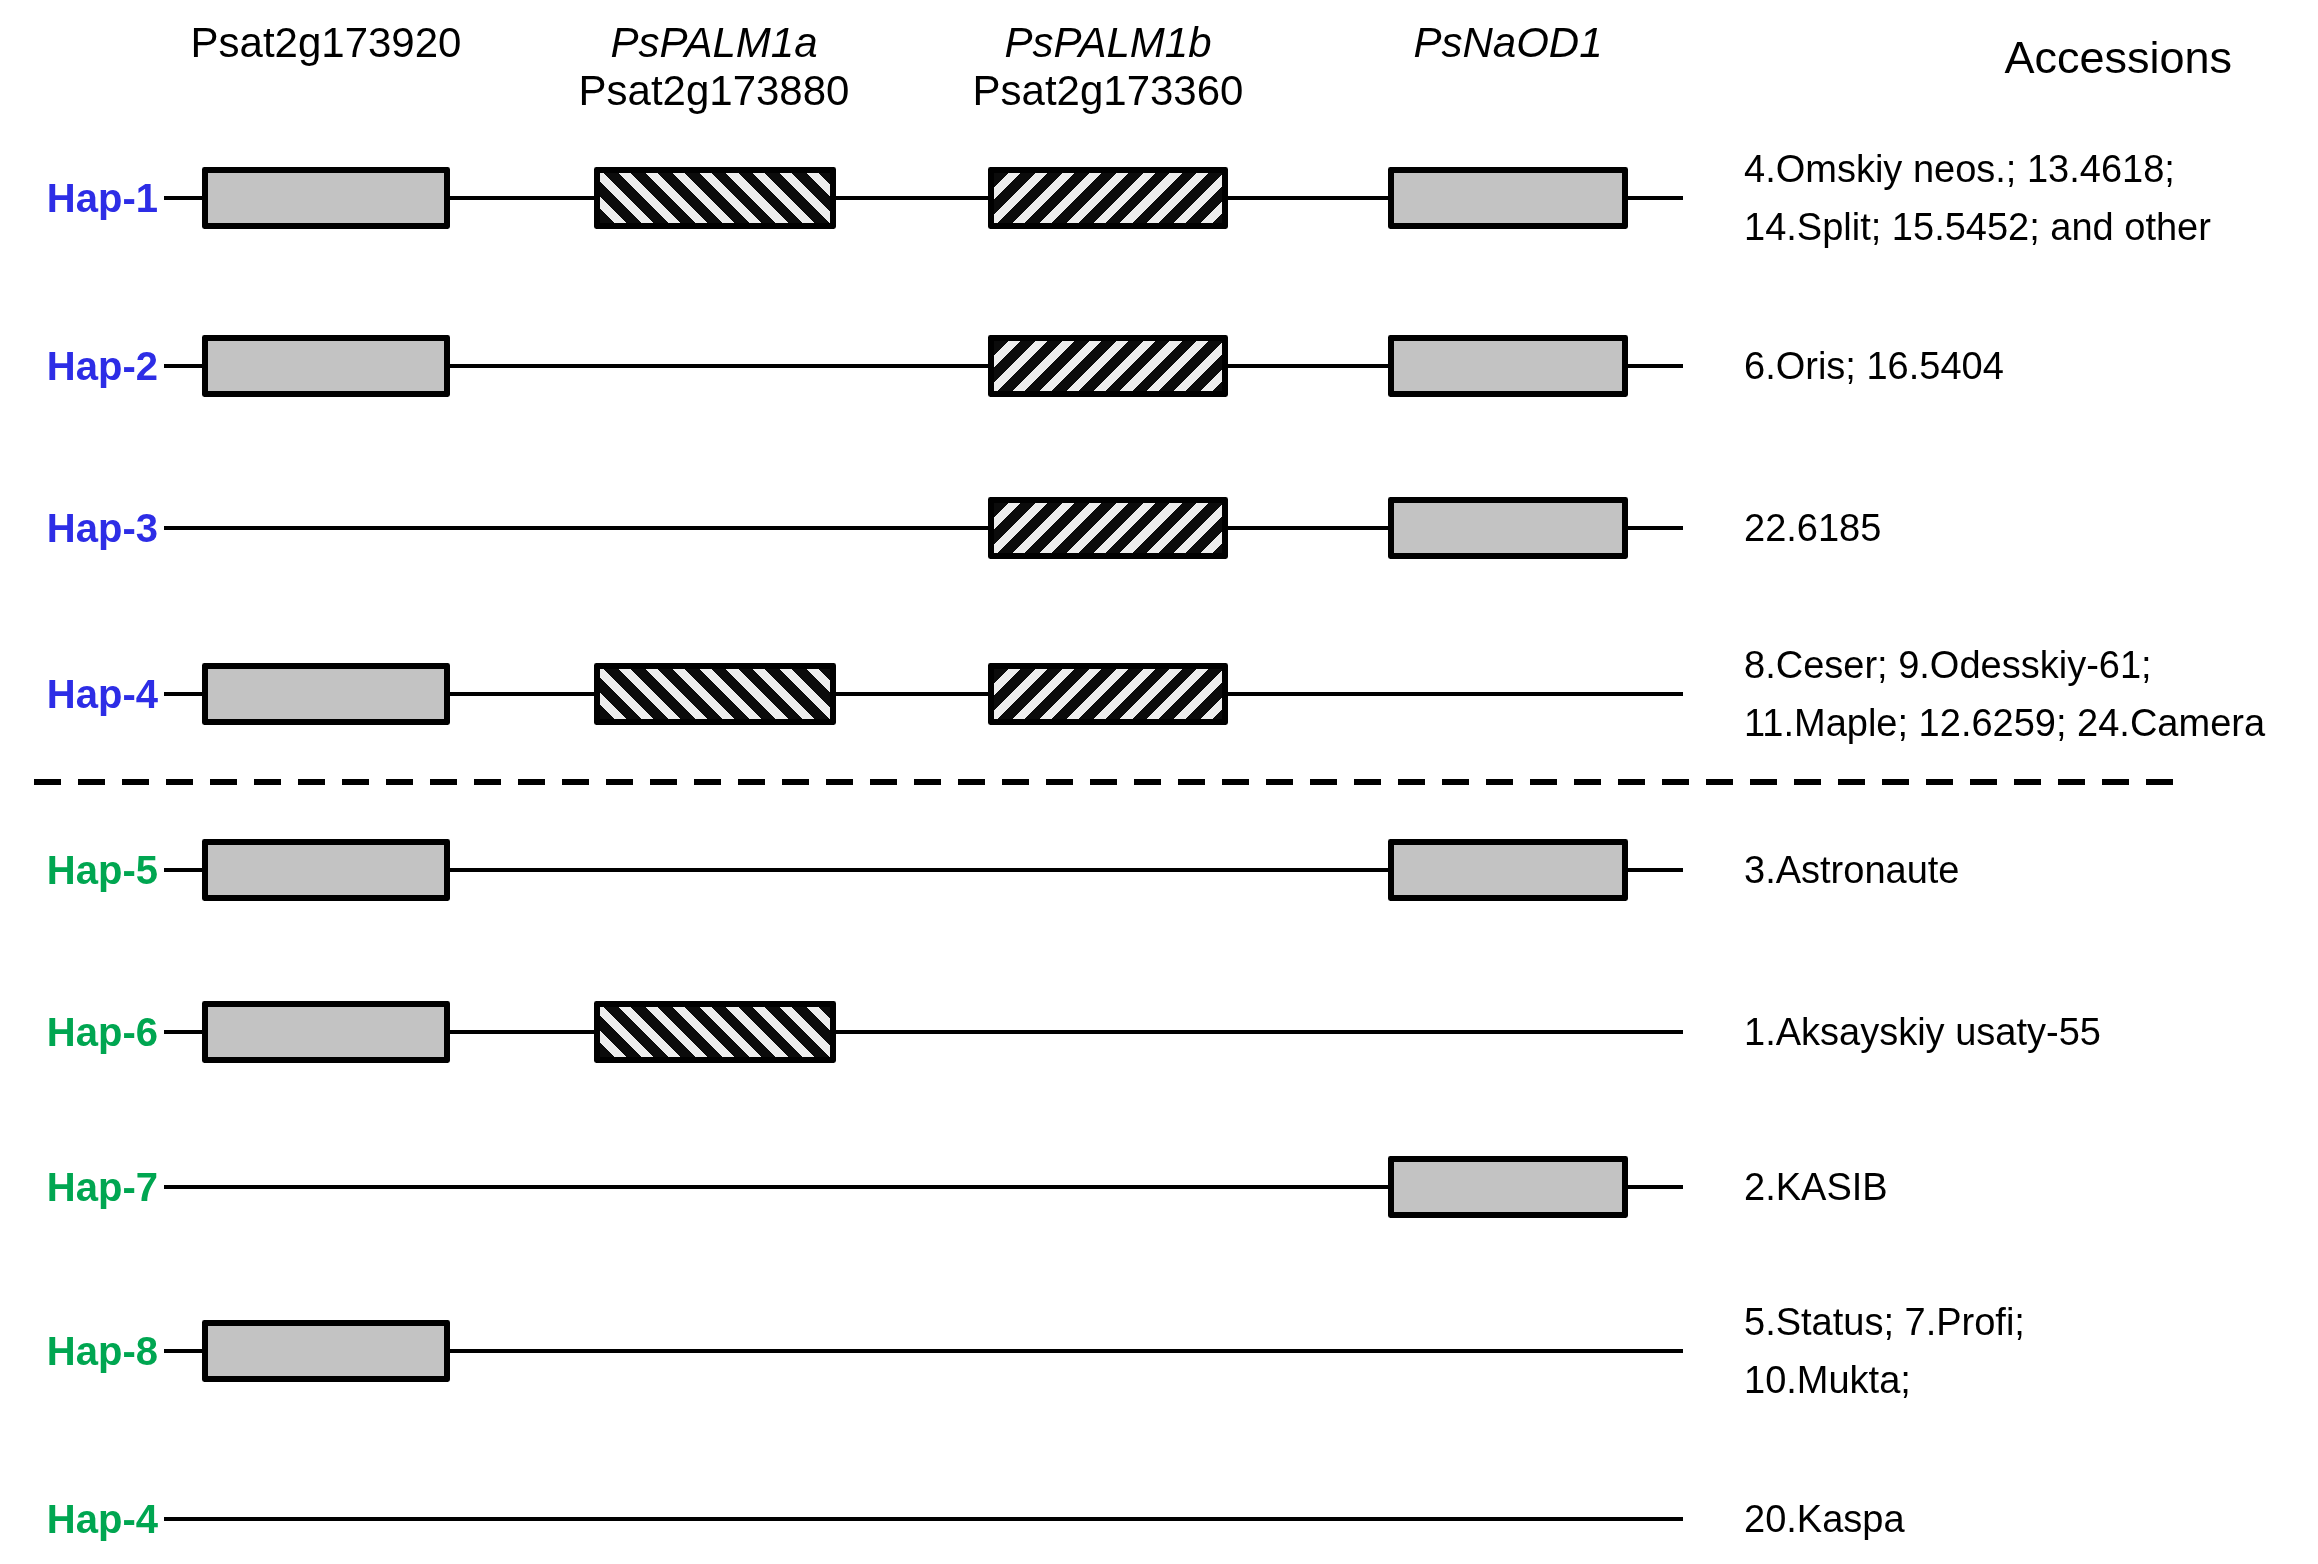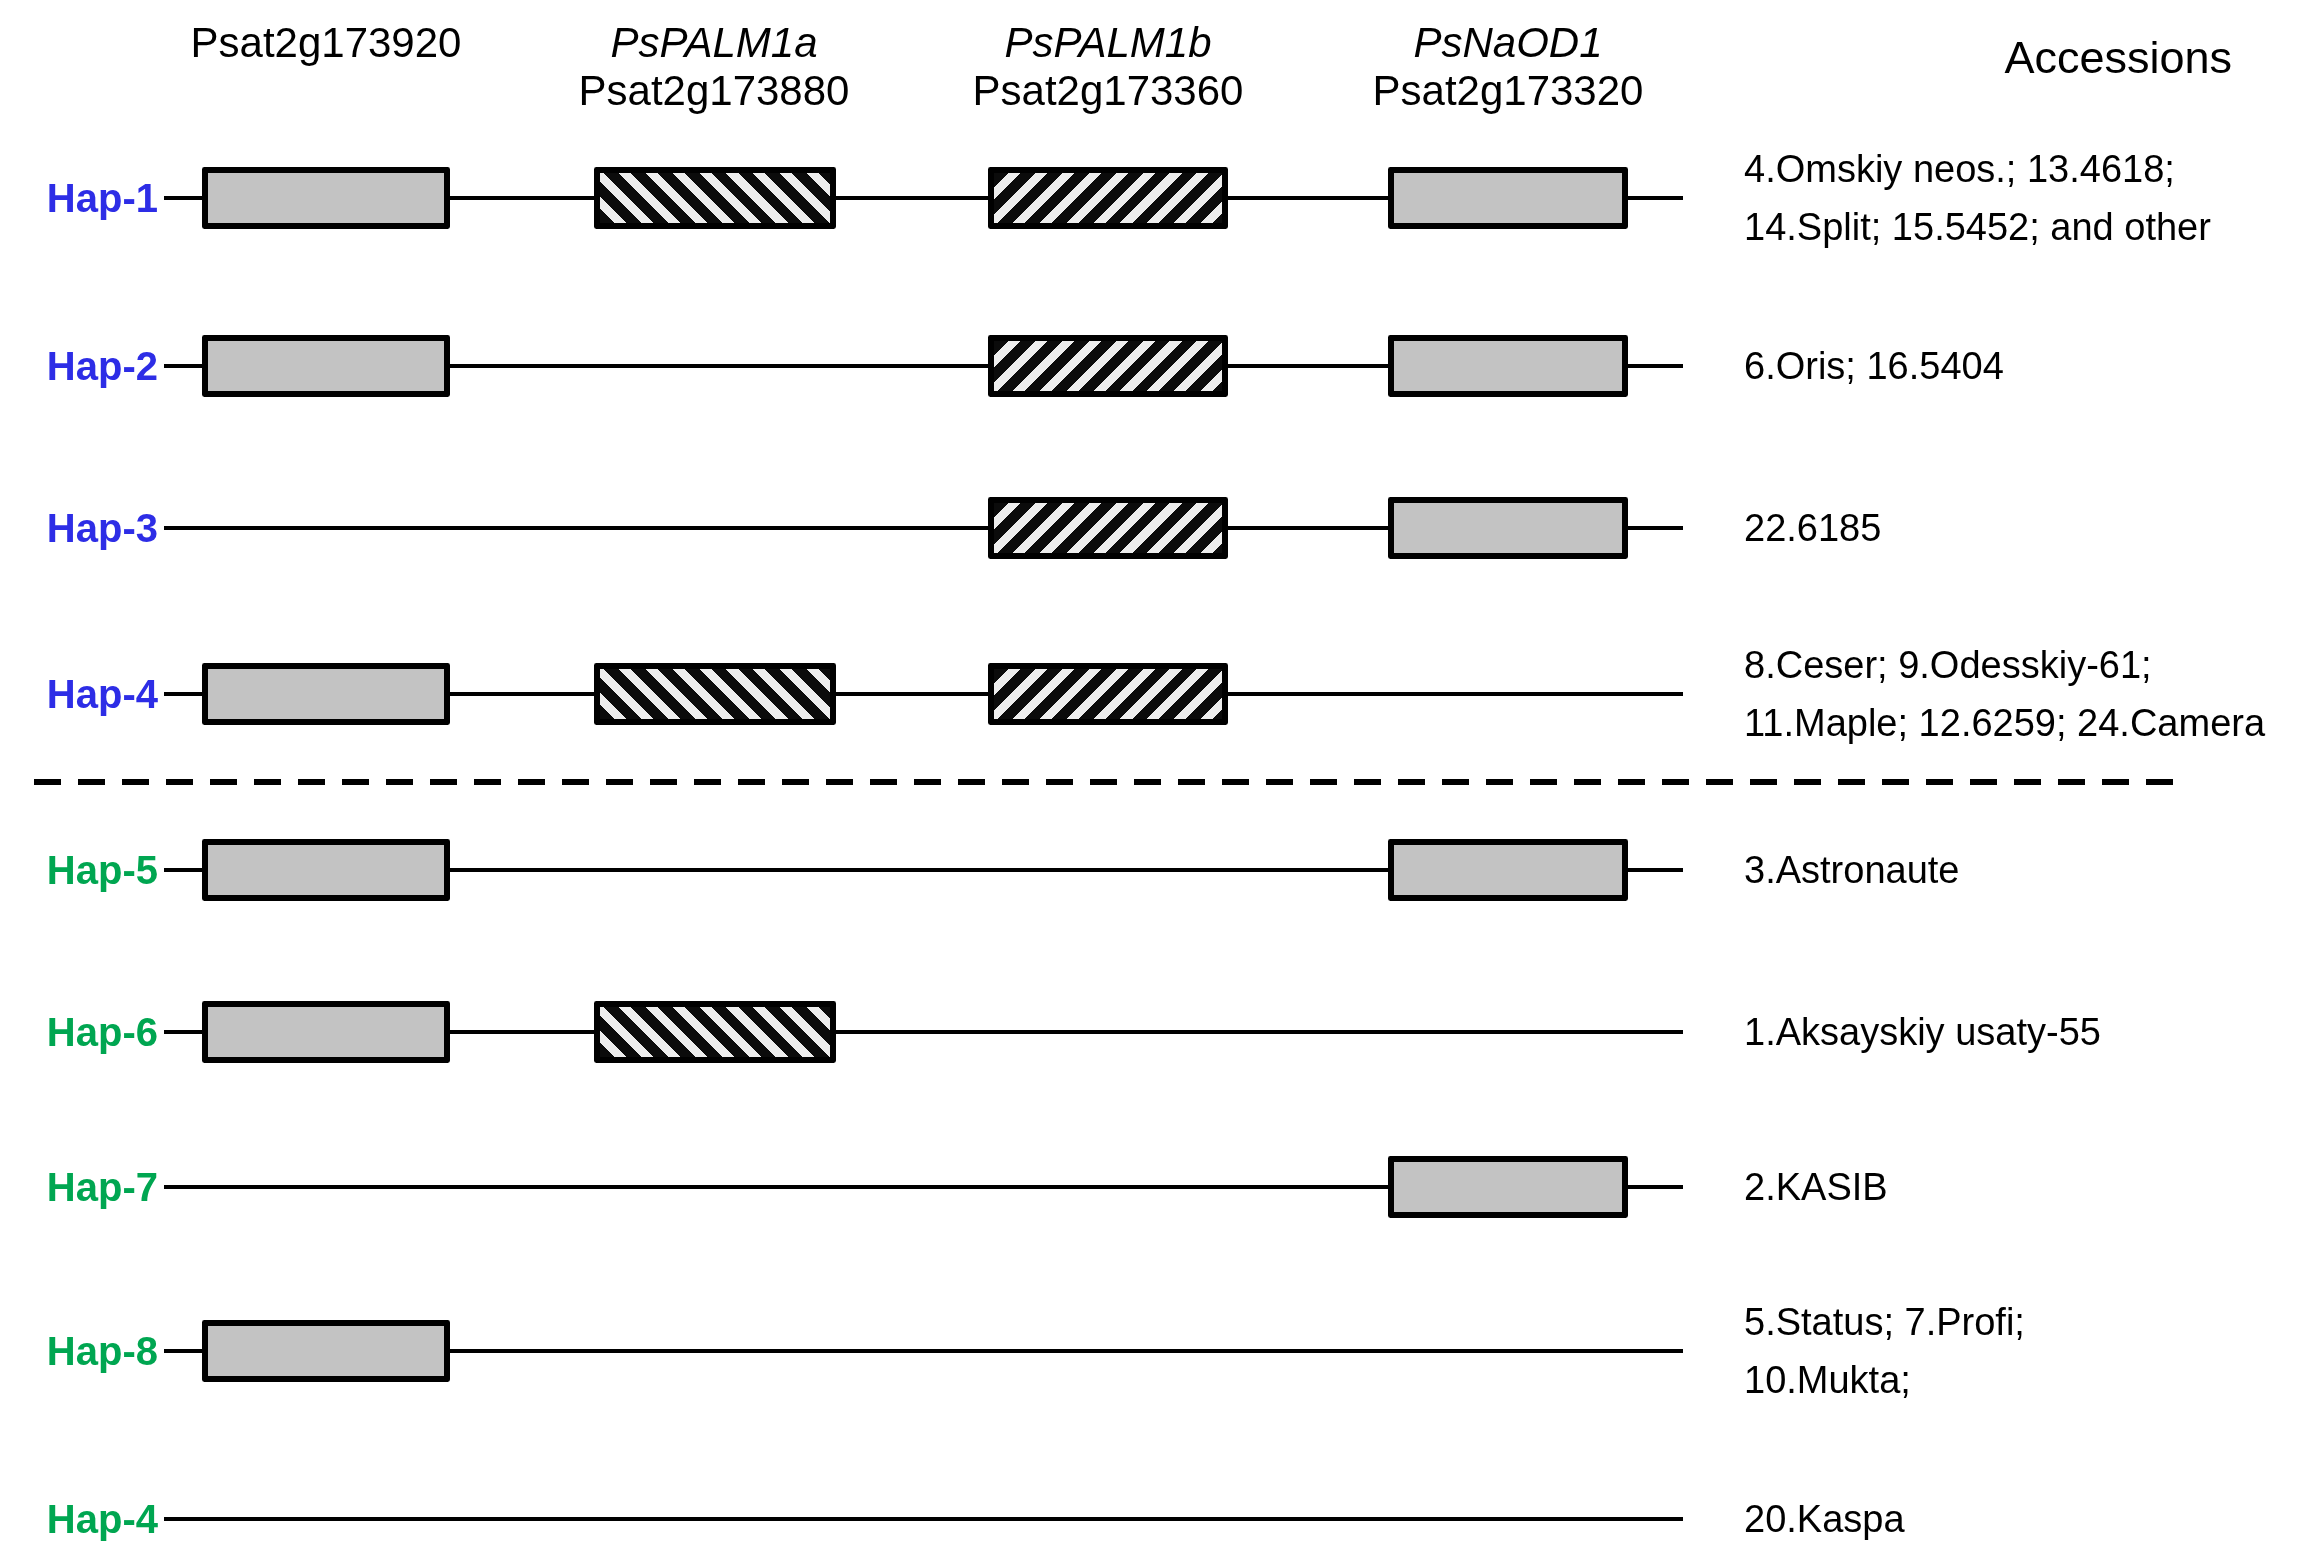--- a/index.html
+++ b/index.html
@@ -67,21 +67,20 @@
   <div class="gene-header" style="left:490px">
     <div class="gname">PsPALM1a</div>
     <div class="gid">Psat2g173880</div>
   </div>
   <div class="gene-header" style="left:884px">
     <div class="gname">PsPALM1b</div>
     <div class="gid">Psat2g173360</div>
   </div>
   <div class="gene-header" style="left:1284px">
     <div class="gname">PsNaOD1</div>
-    <div class="gid">Psat2g173320</div>
   </div>
   <div class="accessions-header" style="left:1736px">Accessions</div>
 
   <div class="divider-dashed" style="top:779px"></div>
 
   <div id="rows-host">
       <div class="hap-row group-blue" style="top: 198px;">
         <div class="hap-line"></div>
         <div class="hap-label">Hap-1</div>
         <div class="gene-box box-solid" style="left: 202px; width: 248px;"></div>

